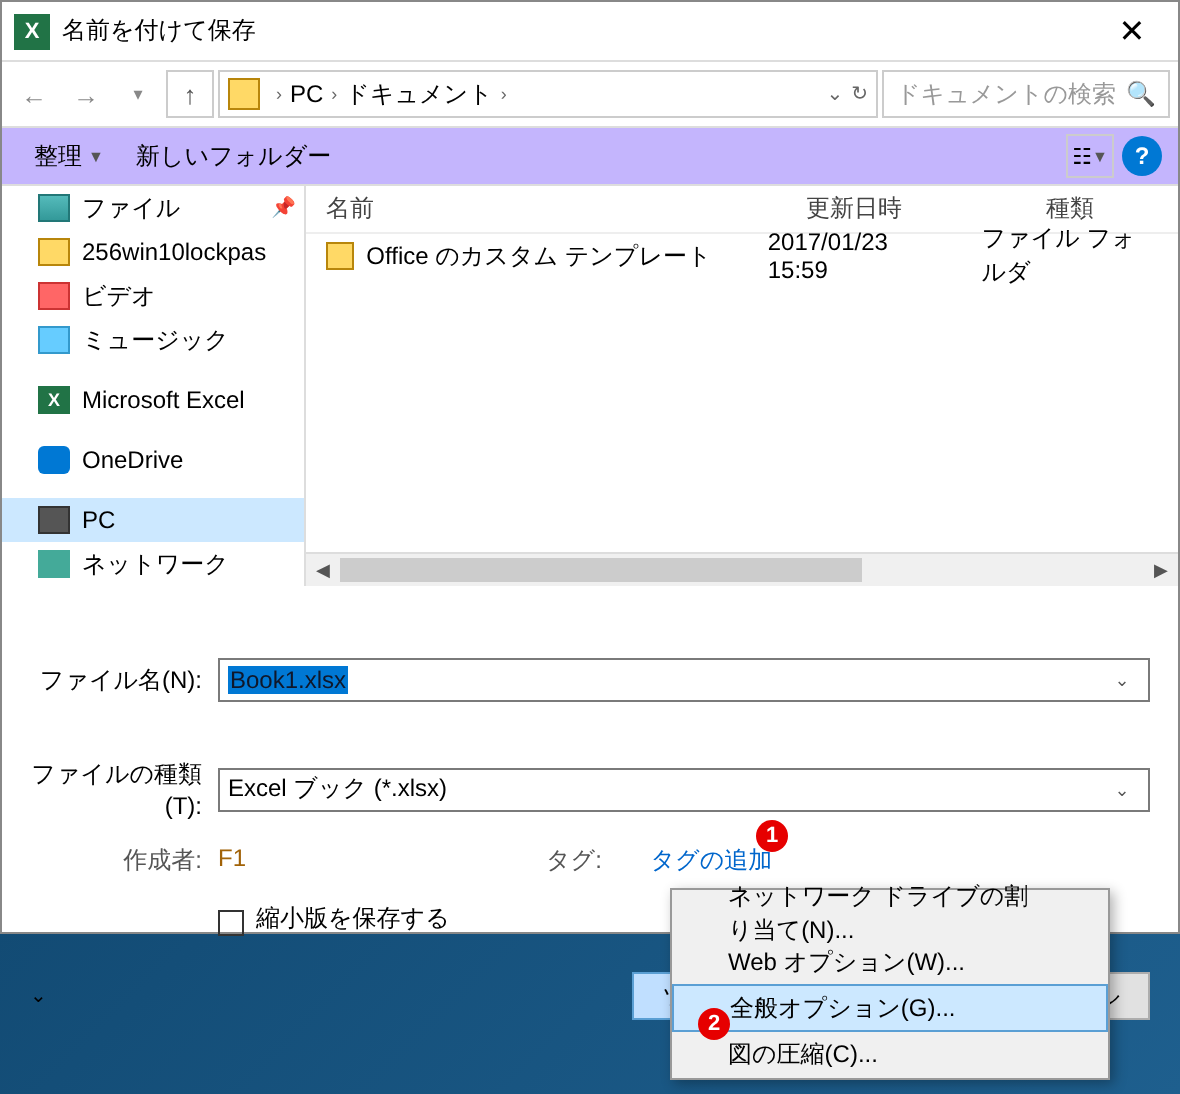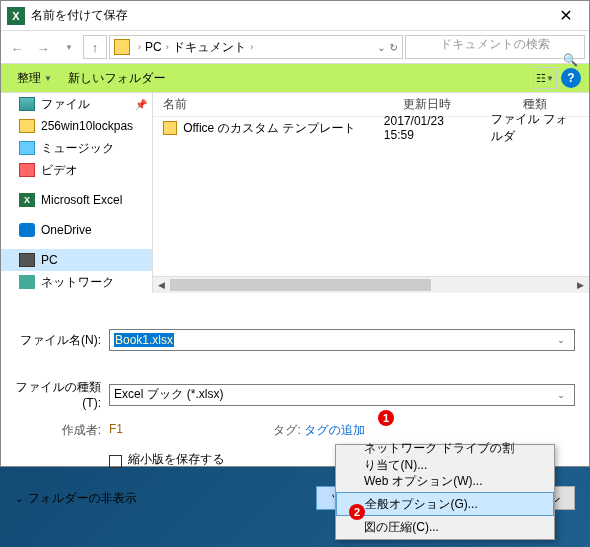--- a/index.html
+++ b/index.html
@@ -9,23 +9,23 @@
 .app-icon { width: 18px; height: 18px; background: #217346; margin: 0 6px; display: flex; align-items: center; justify-content: center; color: #fff; font-size: 11px; font-weight: bold; }
 .title { flex: 1; font-size: 12px; }
 .close { width: 46px; height: 30px; display: flex; align-items: center; justify-content: center; font-size: 16px; }
 .navbar { height: 32px; display: flex; align-items: center; padding: 0 4px; gap: 2px; }
 .nav-btn { width: 24px; height: 24px; display: flex; align-items: center; justify-content: center; color: #888; font-size: 13px; border: 1px solid transparent; }
 .nav-up { border: 1px solid #ccc; color: #555; }
 .breadcrumb { flex: 1; height: 24px; border: 1px solid #ccc; display: flex; align-items: center; font-size: 12px; padding: 0 4px; }
 .bc-icon { width: 16px; height: 16px; background: #ffd966; margin-right: 4px; border: 1px solid #b8860b; }
 .bc-sep { margin: 0 4px; color: #666; font-size: 9px; }
 .bc-drop { margin-left: auto; display: flex; gap: 4px; color: #666; font-size: 10px; }
-.search { width: 180px; height: 24px; border: 1px solid #ccc; display: flex; align-items: center; padding: 0 6px; font-size: 12px; color: #999; flex-direction: column; }
+.search { width: 144px; height: 24px; border: 1px solid #ccc; display: flex; align-items: center; padding: 0 6px; font-size: 12px; color: #999; }
 .search-icon { margin-left: auto; color: #666; }
-.toolbar { height: 30px; background: #bef264; border-top: 1px solid #ddd; border-bottom: 1px solid #ddd; display: flex; align-items: center; padding: 0 8px; font-size: 12px; }
+.toolbar { height: 30px; background: #c4b5fd; border-top: 1px solid #ddd; border-bottom: 1px solid #ddd; display: flex; align-items: center; padding: 0 8px; font-size: 12px; }
 .tb-item { padding: 4px 8px; display: flex; align-items: center; gap: 3px; }
 .tb-drop { font-size: 8px; color: #555; }
 .tb-right { margin-left: auto; display: flex; gap: 4px; align-items: center; }
 .view-btn { width: 24px; height: 22px; border: 1px solid #ccc; display: flex; align-items: center; justify-content: center; font-size: 11px; }
 .help-btn { width: 20px; height: 20px; border-radius: 50%; background: #0078d4; color: #fff; display: flex; align-items: center; justify-content: center; font-size: 12px; font-weight: bold; }
 .body { display: flex; height: 200px; }
 .sidebar { width: 152px; overflow: hidden; border-right: 1px solid #ddd; }
 .tree-item { display: flex; align-items: center; height: 22px; padding-left: 18px; font-size: 12px; gap: 6px; white-space: nowrap; }
 .tree-item.sel { background: #cce8ff; }
 .ti-icon { width: 16px; height: 14px; flex-shrink: 0; }
@@ -46,27 +46,27 @@
 .fl-row { display: flex; height: 22px; align-items: center; }
 .fl-icon { width: 16px; height: 14px; background: #ffd966; border: 1px solid #b8860b; margin: 0 6px 0 10px; }
 .scroll-h { position: absolute; bottom: 0; left: 0; right: 0; height: 17px; background: #f0f0f0; border-top: 1px solid #ddd; display: flex; }
 .scroll-btn { width: 17px; display: flex; align-items: center; justify-content: center; font-size: 9px; color: #555; }
 .scroll-track { flex: 1; position: relative; }
 .scroll-thumb { position: absolute; left: 0; width: 65%; top: 2px; bottom: 2px; background: #ccc; }
 .fields { padding: 8px 14px 4px; font-size: 12px; }
 .field-row { display: flex; align-items: center; margin-bottom: 6px; margin-top: 28px; }
 .field-label { width: 94px; text-align: right; padding-right: 8px; }
 .field-input { flex: 1; height: 22px; border: 1px solid #7a7a7a; display: flex; align-items: center; padding: 0 4px; }
-.field-input.sel span { background: #0078d4; color: #fef9c3; padding: 0 1px; }
+.field-input.sel span { background: #0078d4; color: #0f172a; padding: 0 1px; }
 .field-drop { width: 18px; text-align: center; font-size: 9px; color: #555; }
 .meta { display: flex; padding: 2px 14px 8px; font-size: 12px; }
 .meta-l { width: 94px; text-align: right; padding-right: 8px; color: #555; }
 .meta-v { color: #a16207; }
 .meta-tag { margin-left: 150px; color: #555; }
-.meta-tag .meta-v { color: #0066cc; }
+.meta-tag .meta-v { color: #0066cc; margin-left: 21px; }
 .thumb-row { padding: 4px 14px 10px 108px; font-size: 12px; display: flex; align-items: flex-end; gap: 6px; }
 .checkbox { width: 13px; height: 13px; border: 1px solid #333; }
 .bottom { display: flex; align-items: center; padding: 8px 14px; font-size: 12px; }
 .expand { display: flex; align-items: center; gap: 4px; }
 .exp-icon { font-size: 10px; }
 .btns { margin-left: auto; display: flex; gap: 6px; }
 .btn { height: 24px; border: 1px solid #adadad; background: #e1e1e1; padding: 0 14px; display: flex; align-items: center; font-size: 12px; position: relative; }
 .btn.tools { padding-right: 18px; background: #c0dfff; border-color: #5a9fd4; }
 .btn.tools::after { content: "▾"; position: absolute; right: 5px; font-size: 9px; }
 .badge { position: absolute; width: 16px; height: 16px; border-radius: 50%; background: #e60000; color: #fff; font-size: 11px; font-weight: bold; display: flex; align-items: center; justify-content: center; z-index: 20; }
@@ -126,26 +126,26 @@
         <div class="tree-item">
           <div class="ti-icon ic-pic"></div>
           <span>ファイル</span>
           <span class="pin">📌</span>
         </div>
         <div class="tree-item">
           <div class="ti-icon ic-fold"></div>
           <span>256win10lockpas</span>
         </div>
         <div class="tree-item">
+          <div class="ti-icon ic-vid"></div>
+          <span>ビデオ</span>
+        </div>
+        <div class="tree-item">
           <div class="ti-icon ic-mus"></div>
           <span>ミュージック</span>
-        </div>
-        <div class="tree-item">
-          <div class="ti-icon ic-vid"></div>
-          <span>ビデオ</span>
         </div>
         <div style="height: 8px;"></div>
         <div class="tree-item">
           <div class="ti-icon ic-xl">X</div>
           <span>Microsoft Excel</span>
         </div>
         <div style="height: 8px;"></div>
         <div class="tree-item">
           <div class="ti-icon ic-od"></div>
           <span>OneDrive</span>
@@ -209,21 +209,20 @@
   </div>
 
   <div class="thumb-row">
     <div class="checkbox"></div>
     <span>縮小版を保存する</span>
   </div>
 
   <div class="bottom">
     <div class="expand">
       <span class="exp-icon">⌄</span>
-      <span>フォルダーの非表示</span>
     </div>
     <div class="btns">
       <div class="btn tools">ツール(L)</div>
       <div class="btn">保存(S)</div>
       <div class="btn">キャンセル</div>
     </div>
   </div>
 </div>
 
 <div class="badge b1">1</div>

